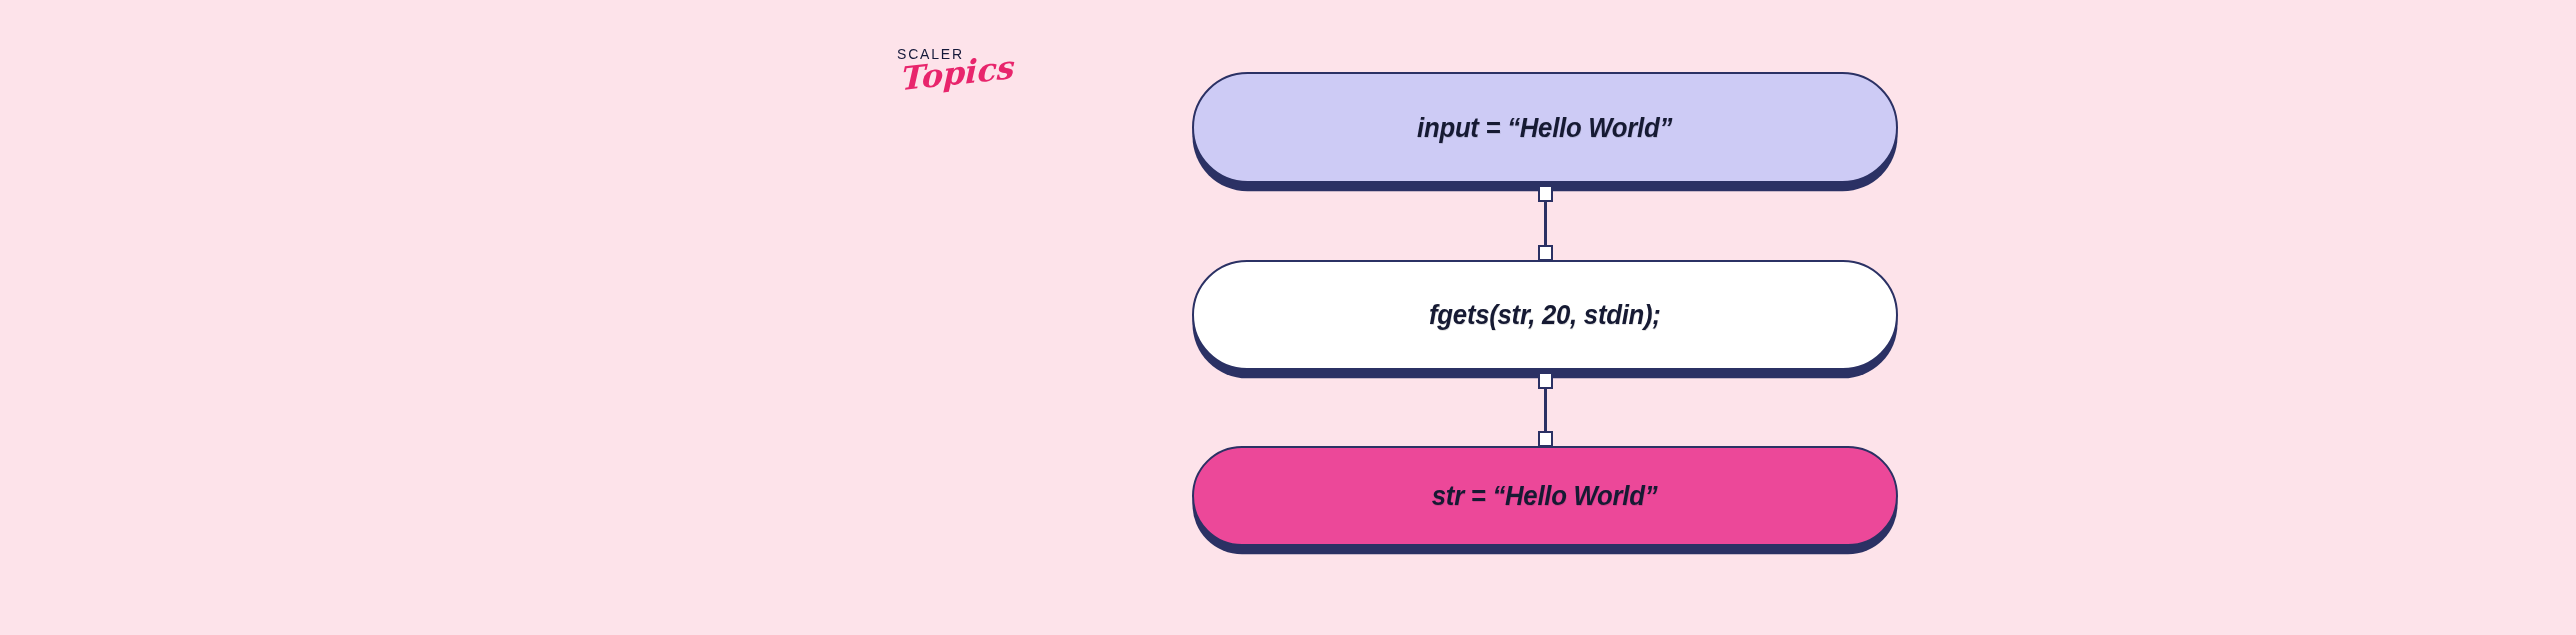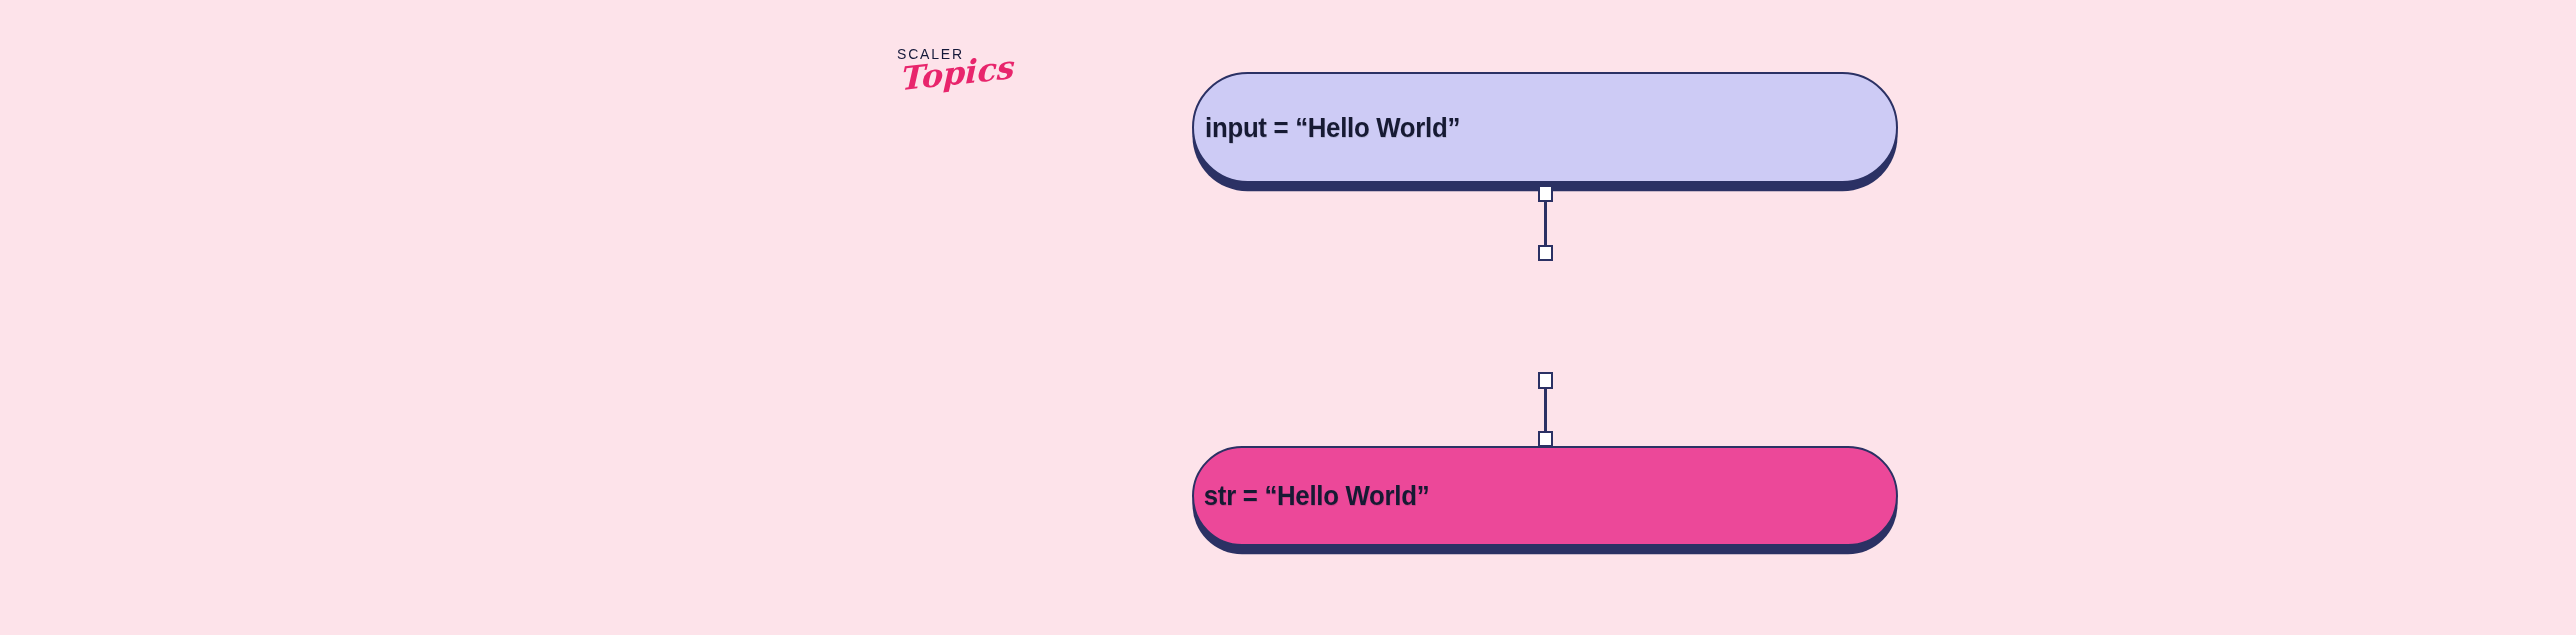--- a/index.html
+++ b/index.html
@@ -67,20 +67,22 @@
   .node {
     position: absolute;
     left: 0;
     width: 706px;
     box-sizing: border-box;
     border: 2.6px solid #2B3164;
     border-radius: 62px / 62px;
     box-shadow: 0 8.8px 0 -0.5px #2B3164;
     display: flex;
     align-items: center;
+    justify-content: center;
+    font-style: italic;
   }
 
   .node-label {
     font-family: "Liberation Sans", sans-serif;
     font-weight: 700;
     font-size: 28px;
     color: #161A33;
     letter-spacing: -0.3px;
     white-space: nowrap;
     transform: scaleX(0.92);
@@ -148,20 +150,23 @@
     <div id="node-input" class="node" style="background: rgb(205, 203, 245); border-color: rgb(43, 49, 100); box-shadow: rgb(43, 49, 100) 0px 8.8px 0px -0.5px;">
       <span class="node-label" style="color: rgb(22, 26, 51);">input = “Hello World”</span>
     </div>
 
     <div id="connector-1" class="connector">
       <span class="connector-port port-top" style="background: rgb(255, 255, 255); border-color: rgb(43, 49, 100);"></span>
       <span class="connector-line" style="background: rgb(43, 49, 100);"></span>
       <span class="connector-port port-bottom" style="background: rgb(255, 255, 255); border-color: rgb(43, 49, 100);"></span>
     </div>
 
+    <div id="node-fgets" class="node" style="background: rgb(255, 255, 255); border-color: rgb(43, 49, 100); box-shadow: rgb(43, 49, 100) 0px 8.8px 0px -0.5px;">
+      <span class="node-label" style="color: rgb(22, 26, 51);">fgets(str, 20, stdin);</span>
+    </div>
 
     <div id="connector-2" class="connector">
       <span class="connector-port port-top" style="background: rgb(255, 255, 255); border-color: rgb(43, 49, 100);"></span>
       <span class="connector-line" style="background: rgb(43, 49, 100);"></span>
       <span class="connector-port port-bottom" style="background: rgb(255, 255, 255); border-color: rgb(43, 49, 100);"></span>
     </div>
 
     <div id="node-output" class="node" style="background: #ec4899; border-color: rgb(43, 49, 100); box-shadow: rgb(43, 49, 100) 0px 8.8px 0px -0.5px;">
       <span class="node-label" style="color: rgb(22, 26, 51);">str = “Hello World”</span>
     </div>

